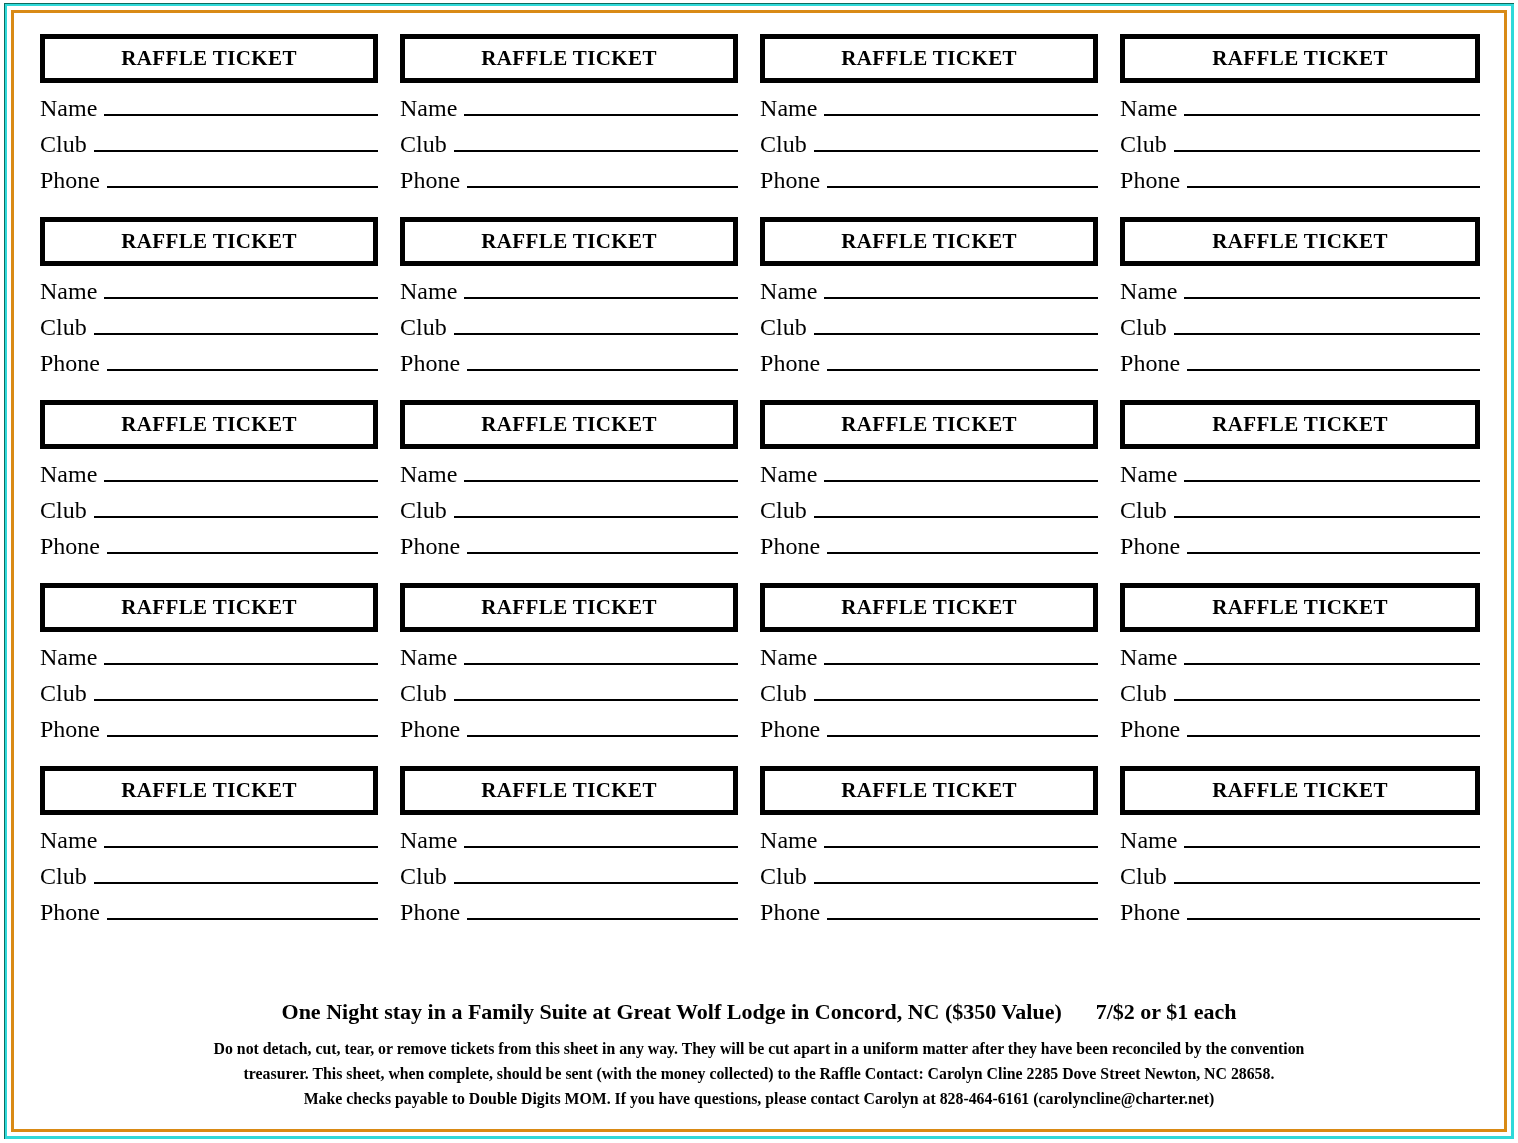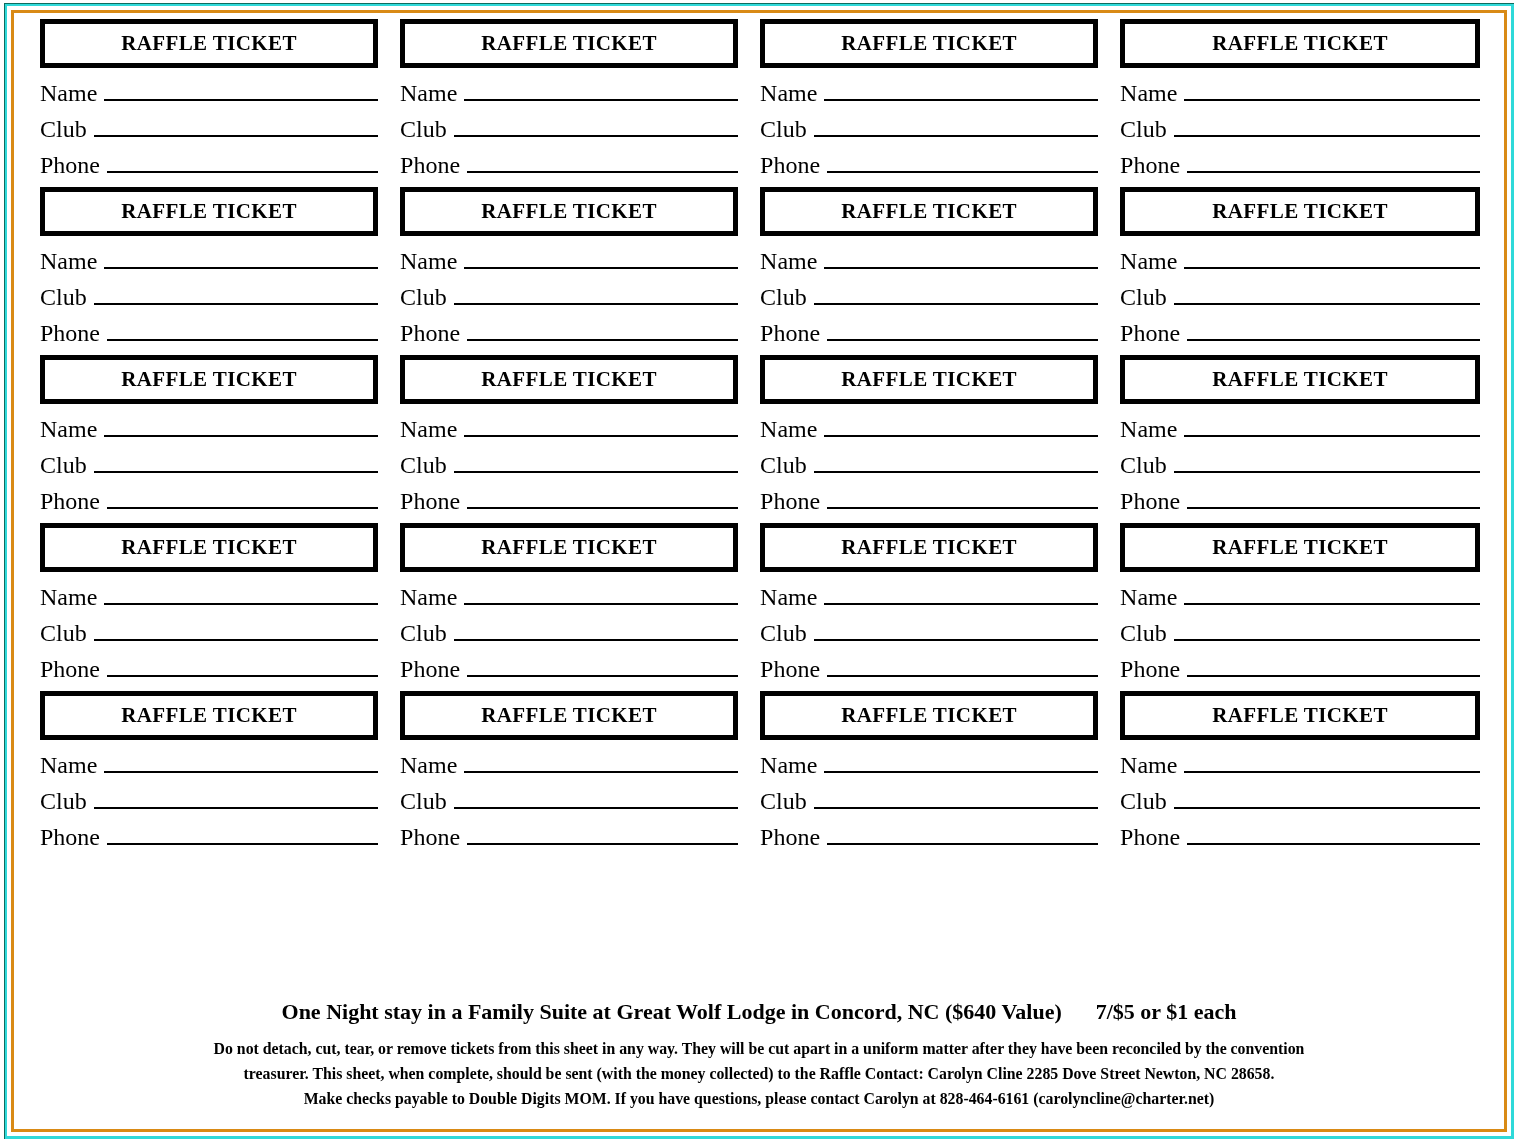--- a/index.html
+++ b/index.html
@@ -76,20 +76,21 @@
   
   .ticket-grid {
     position: absolute;
     left: 22px;
     top: 2px;
     width: 1440px;
   }
   .ticket-row {
     display: flex;
     width: 100%;
+    margin-top: 15px;
   }
   .ticket {
     width: 362px;
     box-sizing: border-box;
     padding-right: 22px;
   }
   .ticket:last-child { padding-right: 0; }
 
   .ticket-title-box {
     border: 5px solid #000000;
@@ -561,21 +562,21 @@
                 <span class="field-label">Phone</span>
                 <span class="field-line"></span>
               </div>
             </div>
           </div>
         </div>
       </div>
 
     <div class="bottom-block">
       <div class="prize-line">
-        <span>One Night stay in a Family Suite at Great Wolf  Lodge in Concord, NC  ($640 Value)</span><span class="prize-gap"></span><span>7/$5 or $1 each</span>
+        <span>One Night stay in a Family Suite at Great Wolf  Lodge in Concord, NC  ($350 Value)</span><span class="prize-gap"></span><span>7/$2 or $1 each</span>
       </div>
       <div class="fineprint">
         <div class="fineprint-line">Do not detach, cut, tear, or remove tickets from this sheet in any way.  They will be cut apart in a uniform matter after they have been reconciled by the convention</div>
         <div class="fineprint-line">treasurer.  This sheet, when complete, should be sent (with the money collected) to the Raffle Contact:  Carolyn Cline 2285 Dove Street Newton, NC 28658.</div>
         <div class="fineprint-line">Make checks payable to Double Digits MOM.    If you have questions, please contact Carolyn at 828-464-6161 (carolyncline@charter.net)</div>
       </div>
     </div>
 
   </div>
 </div>

